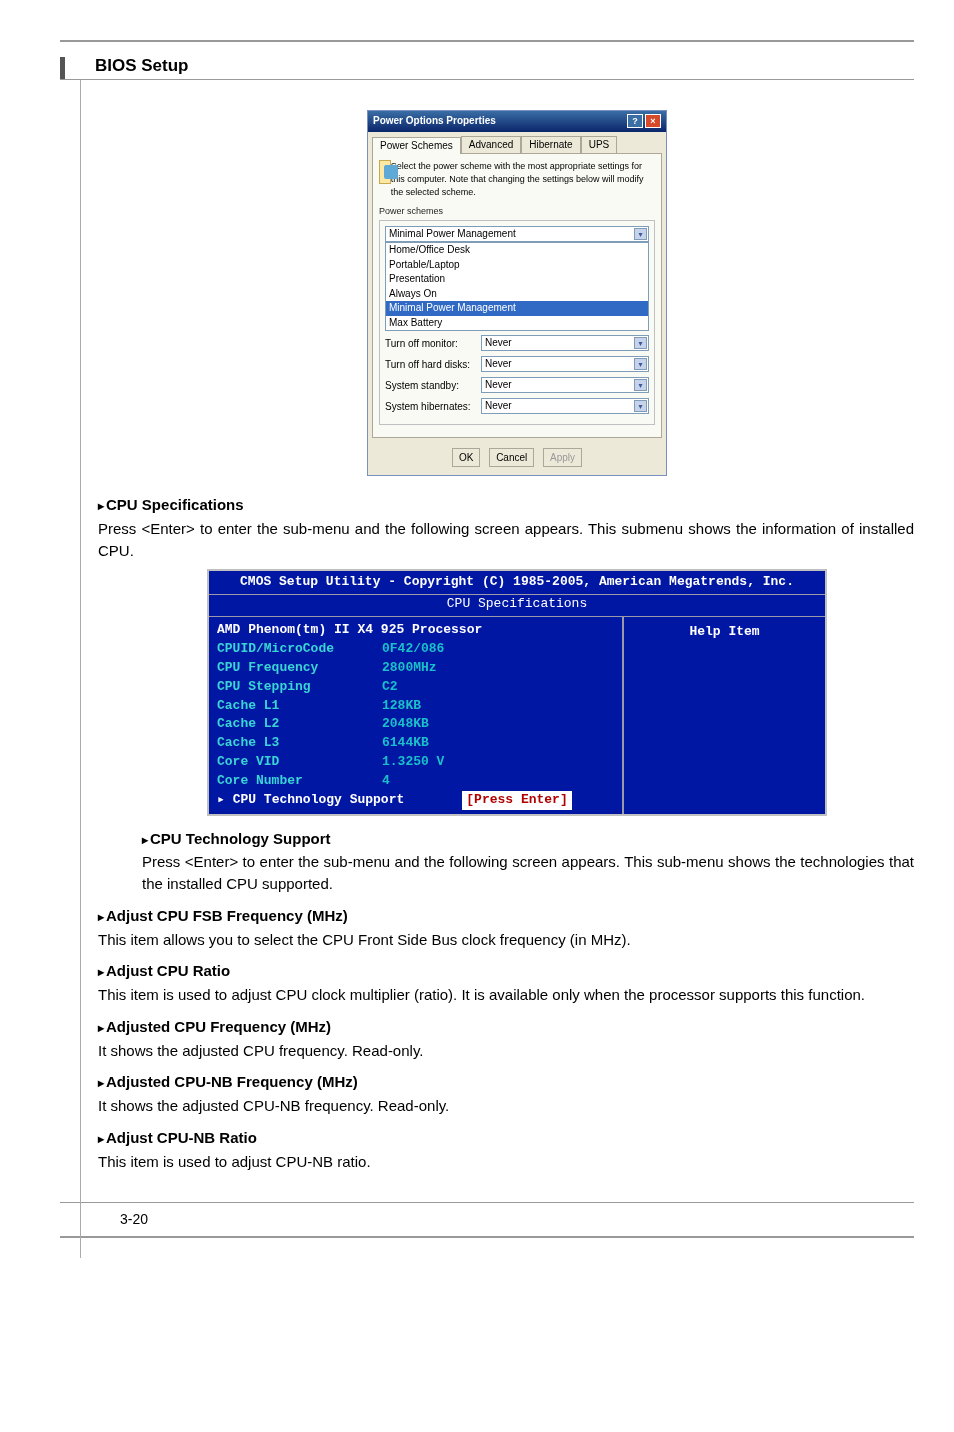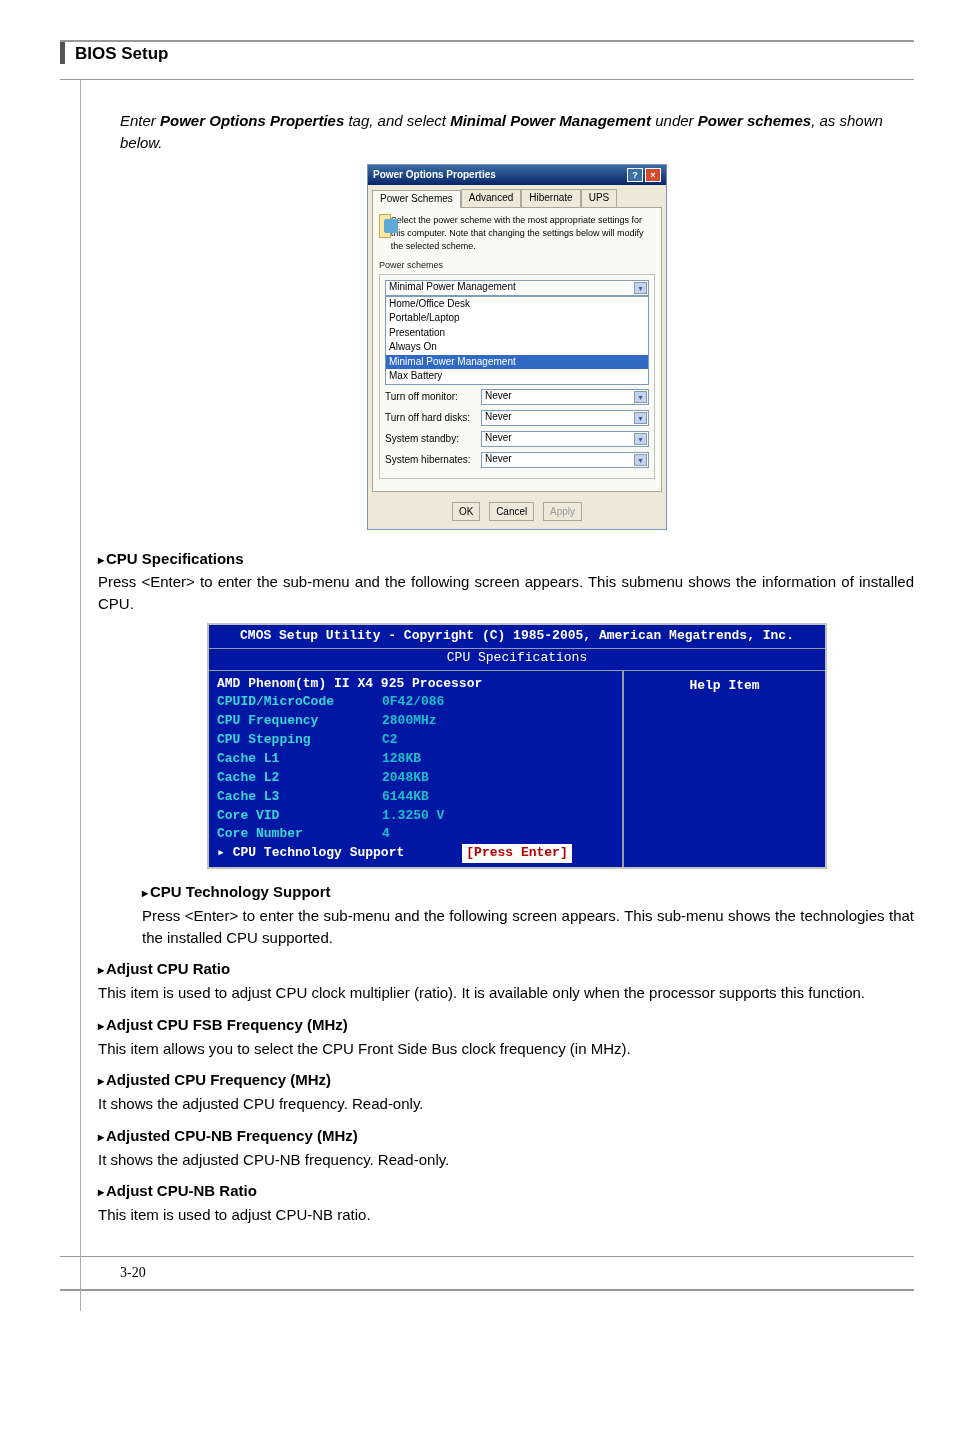--- a/index.html
+++ b/index.html
@@ -14,22 +14,23 @@
   }
   .page {
     padding: 40px 40px 20px 60px;
     position: relative;
   }
   .header-line {
     border-top: 2px solid #999;
     border-bottom: 1px solid #999;
     height: 40px;
     display: flex;
-    align-items: flex-start;
+    align-items: flex-end;
     margin-bottom: 30px;
+    gap: 20px;
   }
   .header-mark {
     width: 5px;
     height: 22px;
     background: #555;
     margin-right: 10px;
   }
   .header-title {
     font-weight: bold;
     font-size: 17px;
@@ -238,38 +239,34 @@
   }
   .bios-link { color: #ffffff; }
   .bios-link::before { content: "▸ "; color: #fff; }
 
   .footer {
     border-top: 1px solid #999;
     border-bottom: 2px solid #999;
     margin-top: 30px;
     padding: 6px 0 6px 60px;
     font-size: 14px;
-    font-family: Liberation Serif, serif;
   }
 </style>
 </head>
 <body>
 
 <div class="page">
   <div class="header-line">
     <div class="header-mark"></div>
     <div class="header-title">BIOS Setup</div>
   </div>
   <div class="left-rule"></div>
 
   <div class="body">
 
-    <p class="intro">
-      <span>Enter </span><span class="bold">Power Options Properties</span><span> tag, and select </span><span class="bold">Minimal Power Management</span><span> under </span><span class="bold">Power schemes</span><span>, as shown below.</span>
-    </p>
 
     <div class="win-dialog">
       <div class="win-titlebar">
         <span class="title">Power Options Properties</span>
         <span class="win-btn help">?</span>
         <span class="win-btn">×</span>
       </div>
       <div class="tabstrip">
         <div class="tab active">Power Schemes</div>
         <div class="tab">Advanced</div>
@@ -387,26 +384,26 @@
         </div>
       </div>
     </div>
 
     <div id="sections">
         <div class="sub-indent">
           <div class="sec-heading">CPU Technology Support</div>
           <p class="desc">Press &lt;Enter&gt; to enter the sub-menu and the following screen appears. This sub-menu shows the technologies that the installed CPU supported.</p>
         </div>
         <div style="margin-left: -22px;">
+          <div class="sec-heading">Adjust CPU FSB Frequency (MHz)</div>
+          <p class="desc">This item allows you to select the CPU Front Side Bus clock frequency (in MHz).</p>
+        </div>
+        <div style="margin-left: -22px;">
           <div class="sec-heading">Adjust CPU Ratio</div>
           <p class="desc">This item is used to adjust CPU clock multiplier (ratio). It is available only when the processor supports this function.</p>
-        </div>
-        <div style="margin-left: -22px;">
-          <div class="sec-heading">Adjust CPU FSB Frequency (MHz)</div>
-          <p class="desc">This item allows you to select the CPU Front Side Bus clock frequency (in MHz).</p>
         </div>
         <div style="margin-left: -22px;">
           <div class="sec-heading">Adjusted CPU Frequency (MHz)</div>
           <p class="desc">It shows the adjusted CPU frequency. Read-only.</p>
         </div>
         <div style="margin-left: -22px;">
           <div class="sec-heading">Adjusted CPU-NB Frequency (MHz)</div>
           <p class="desc">It shows the adjusted CPU-NB frequency. Read-only.</p>
         </div>
         <div style="margin-left: -22px;">

